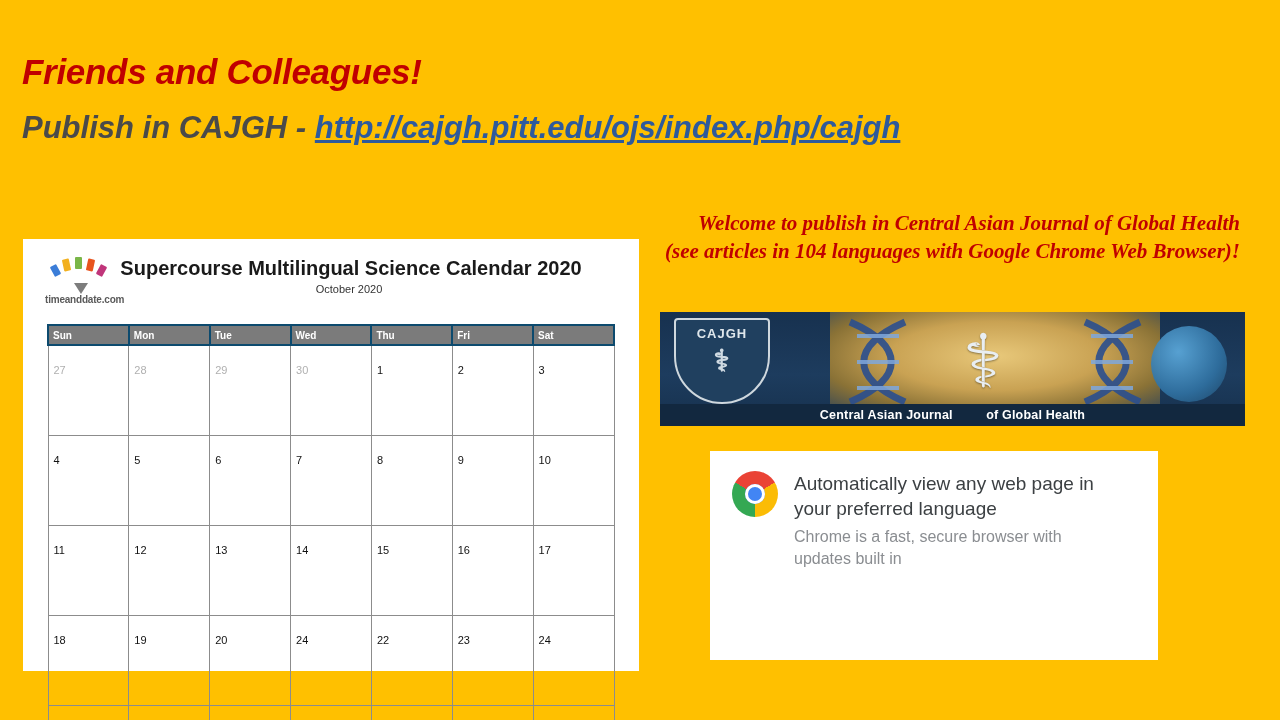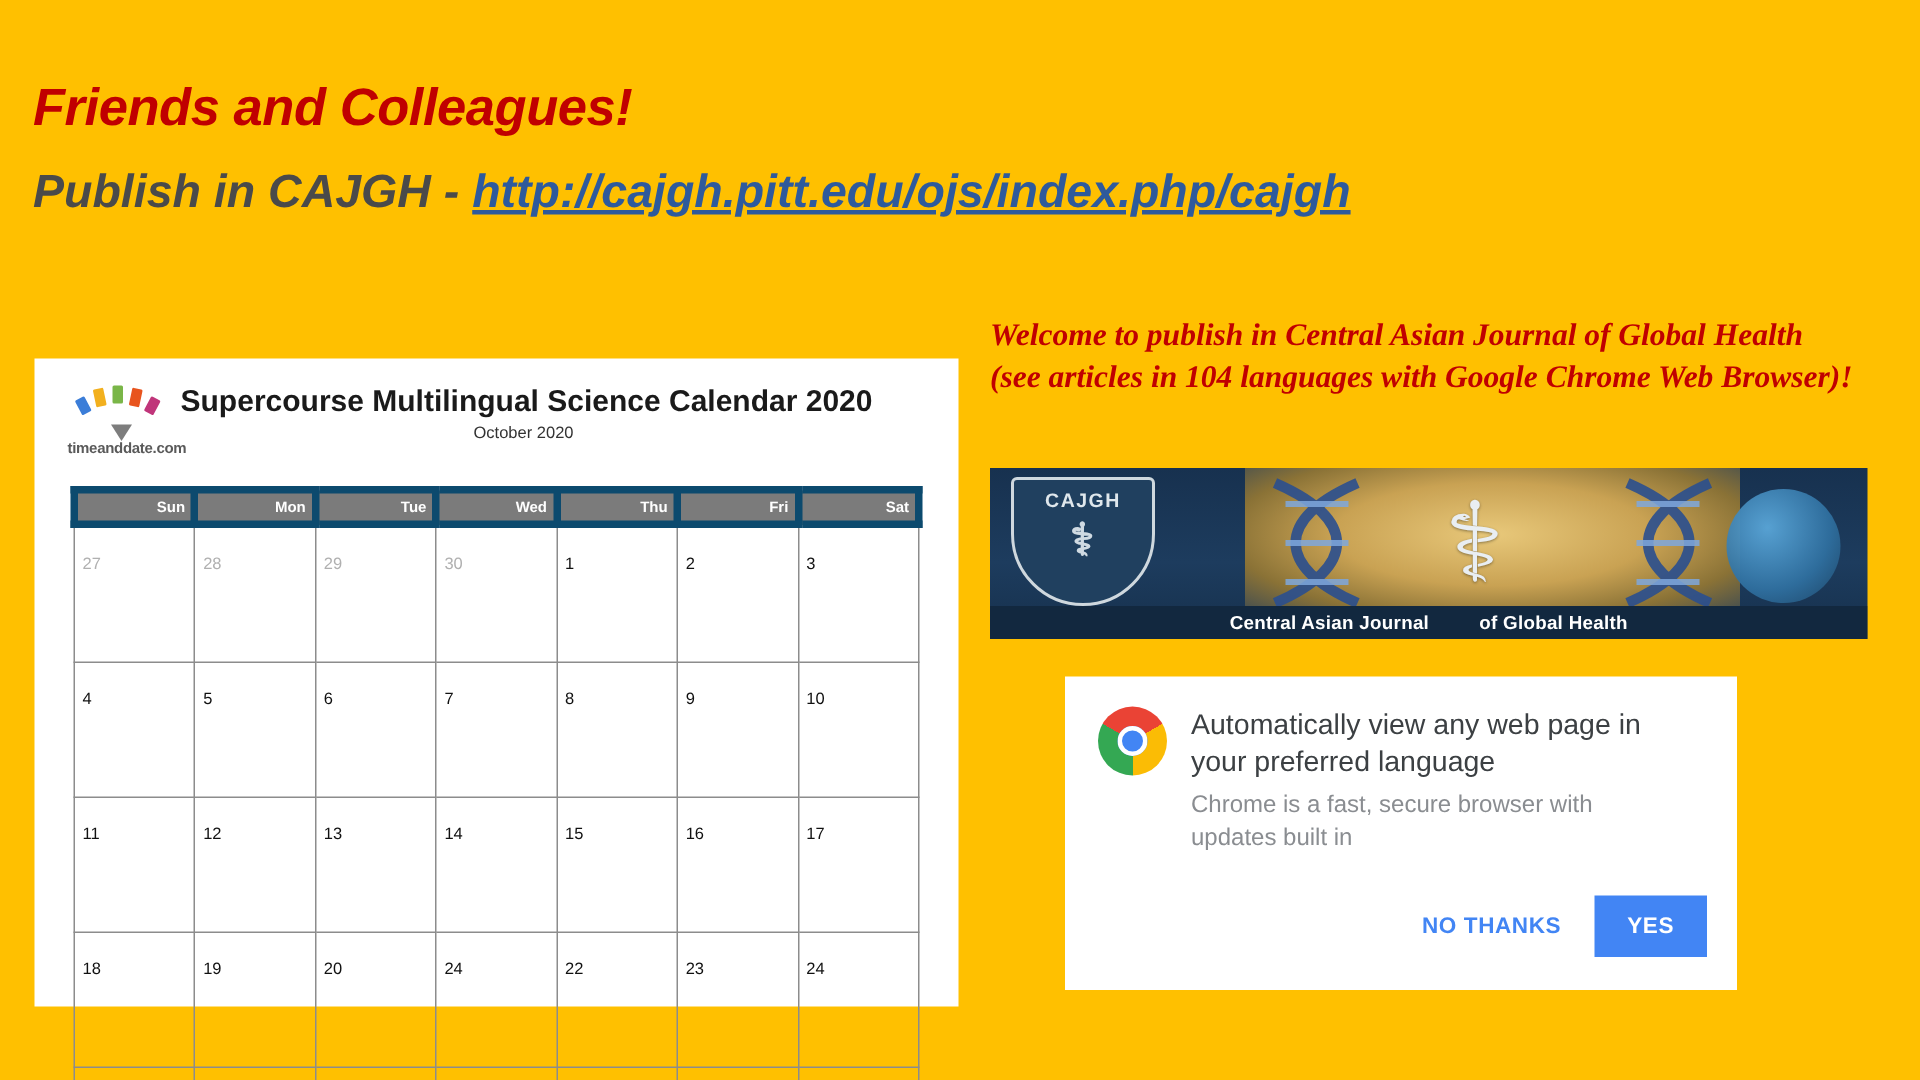--- a/index.html
+++ b/index.html
@@ -120,23 +120,23 @@
     top: 85px;
     width: 568px;
     border-collapse: collapse;
     table-layout: fixed;
   }
   table.cal-grid th {
     background: #7B7B7B;
     color: #ffffff;
     font-size: 10px;
     font-weight: bold;
-    text-align: right;
+    text-align: left;
     padding: 2px 4px;
-    border: 5px solid #0c4a6e;
+    border: 2px solid #0c4a6e;
     height: 14px;
   }
   table.cal-grid td {
     border: 1px solid #8c8c8c;
     height: 53px;
     vertical-align: top;
     font-size: 11px;
     color: #111;
     padding: 18px 5px;
   }
@@ -149,20 +149,21 @@
     position: absolute;
     left: 660px;
     top: 210px;
     width: 580px;
     font-family: "Liberation Serif", serif;
     font-weight: bold;
     font-style: italic;
     font-size: 21px;
     line-height: 1.32;
     color: #C00000;
+    text-align: right;
   }
 
   .banner {
     position: absolute;
     left: 660px;
     top: 312px;
     width: 585px;
     height: 114px;
     background: linear-gradient(180deg, #17314f 0%, #1d3c5e 55%, #16304c 100%);
     overflow: hidden;
@@ -437,17 +438,13 @@
     <span>Central Asian Journal</span>
     <span class="spacer"></span>
     <span>of Global Health</span>
   </div>
 </div>
 
 <div class="promo">
   <div class="promo-logo"></div>
   <div class="promo-title">Automatically view any web page in your preferred language</div>
   <div class="promo-sub">Chrome is a fast, secure browser with updates built in</div>
-  <div class="promo-actions">
-    <button class="btn-text">NO THANKS</button>
-    <button class="btn-filled">YES</button>
-  </div>
 </div>
 
 </body></html>

